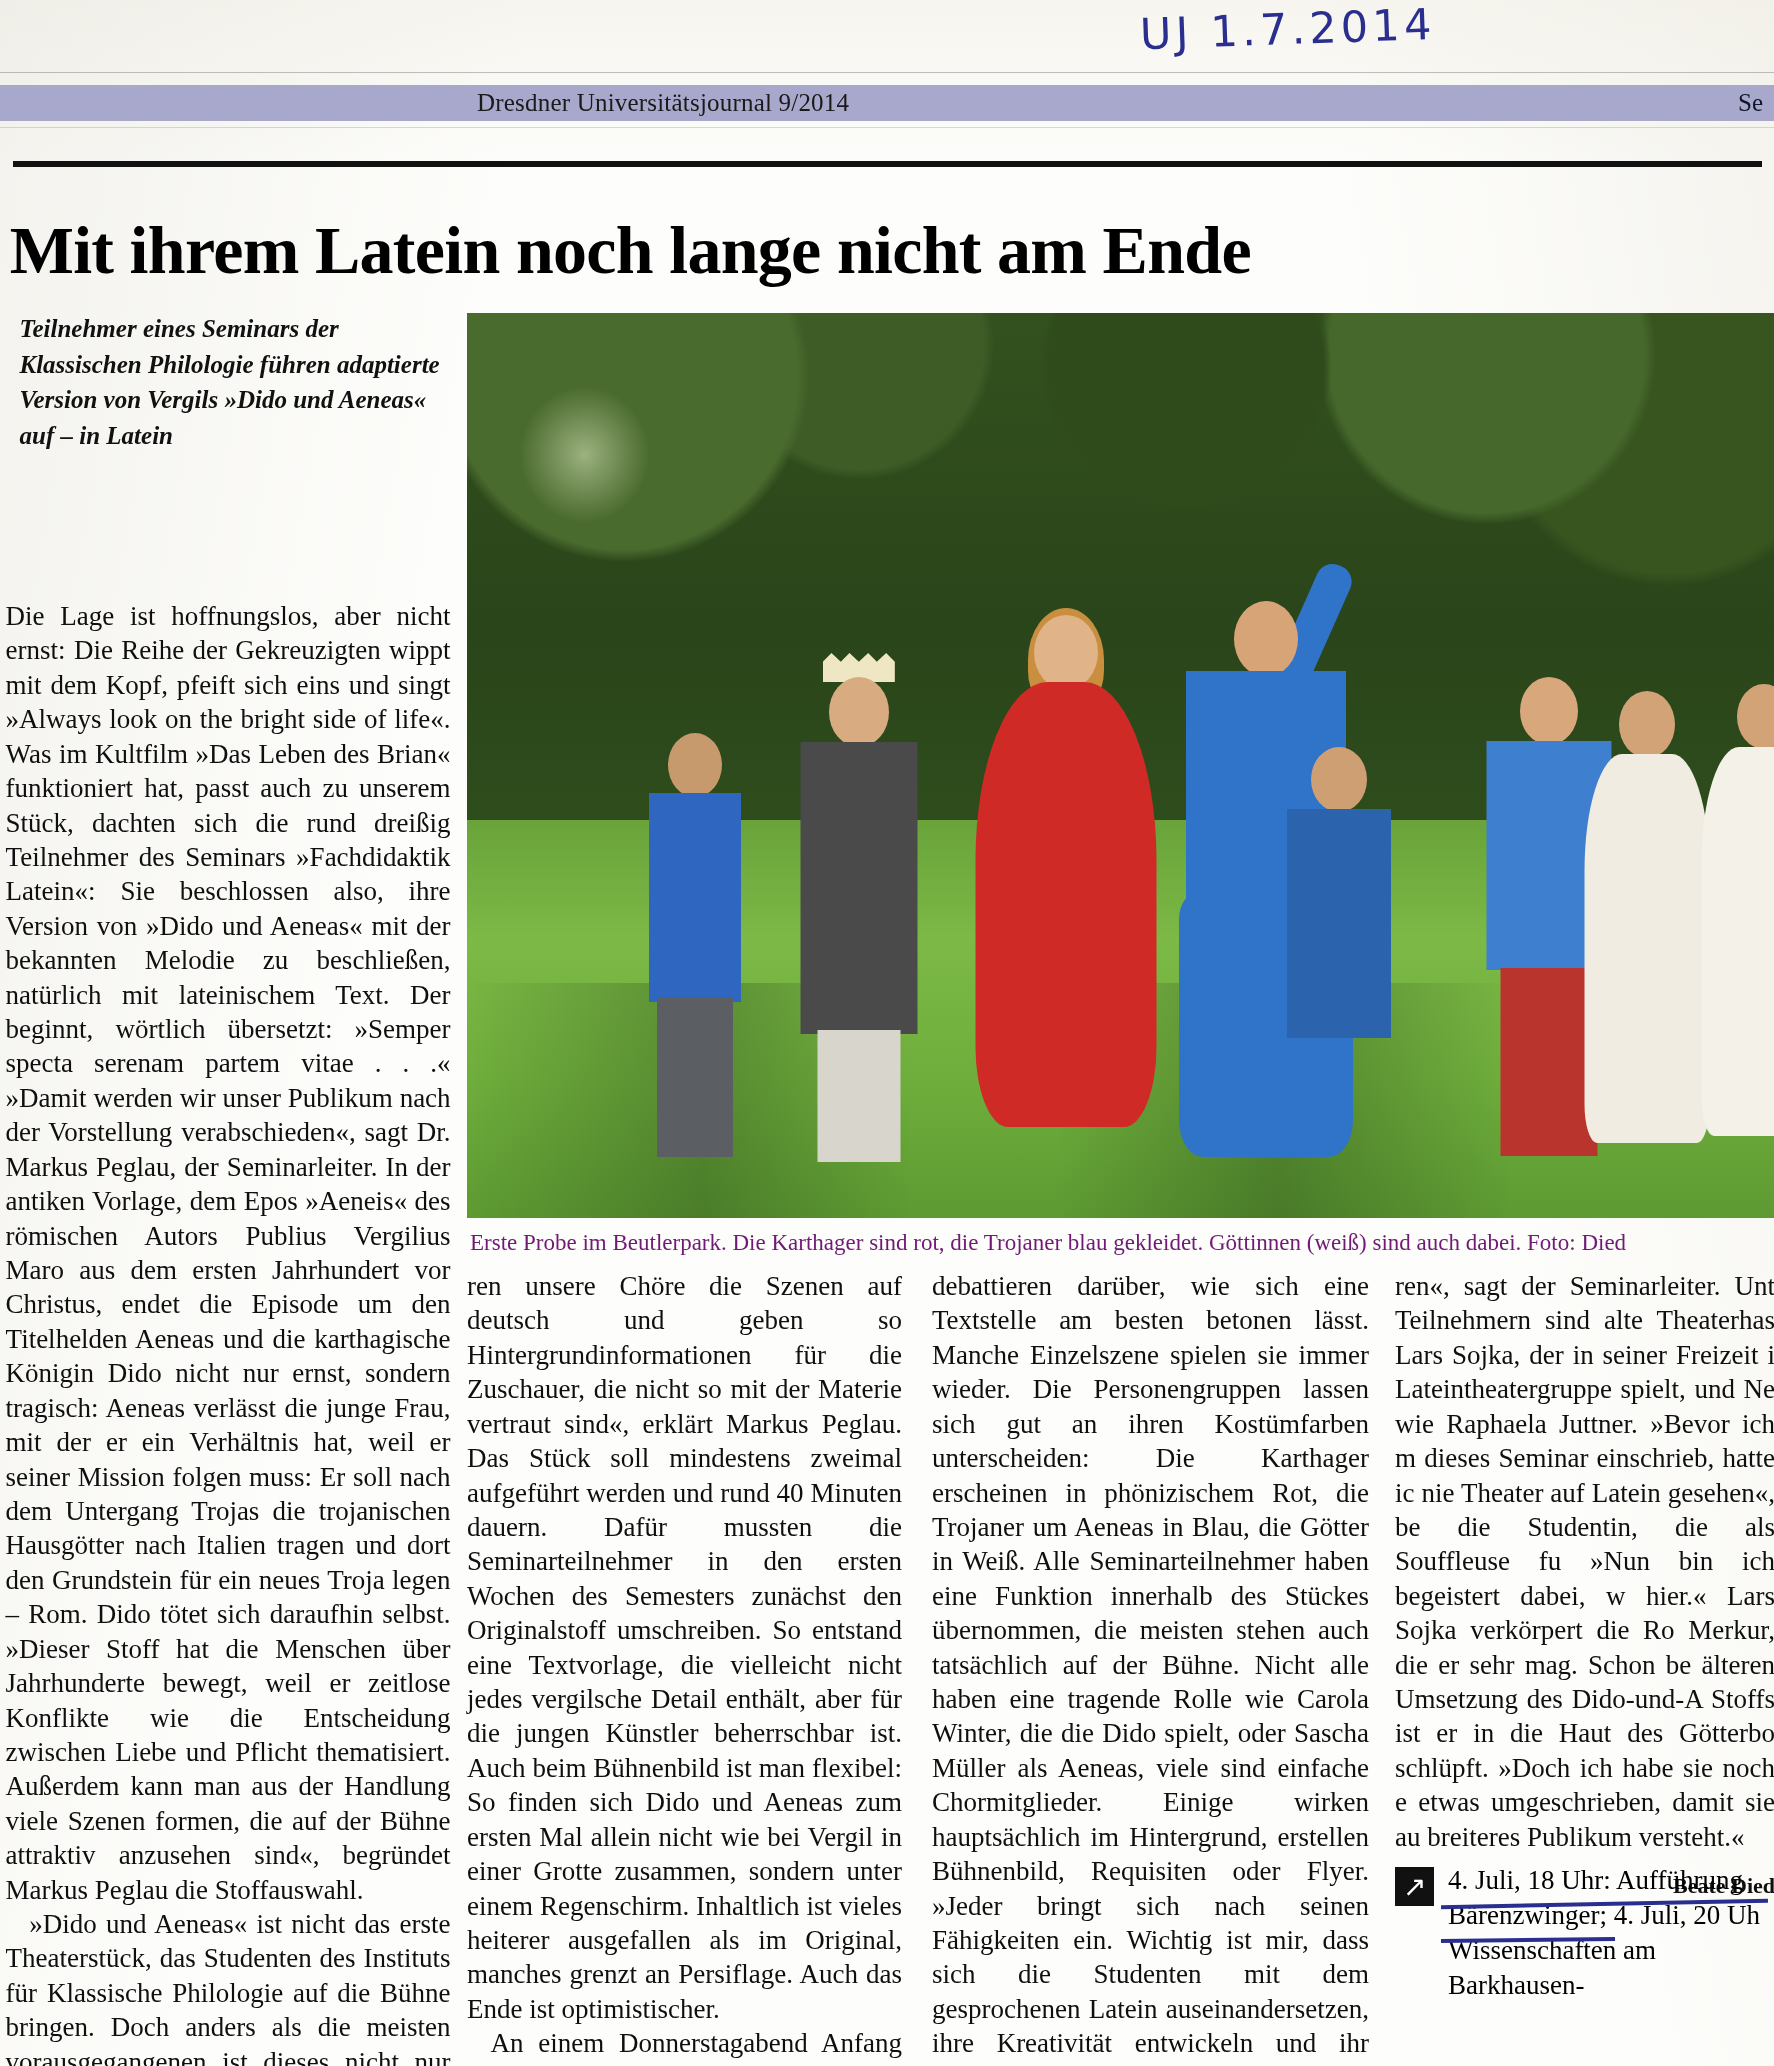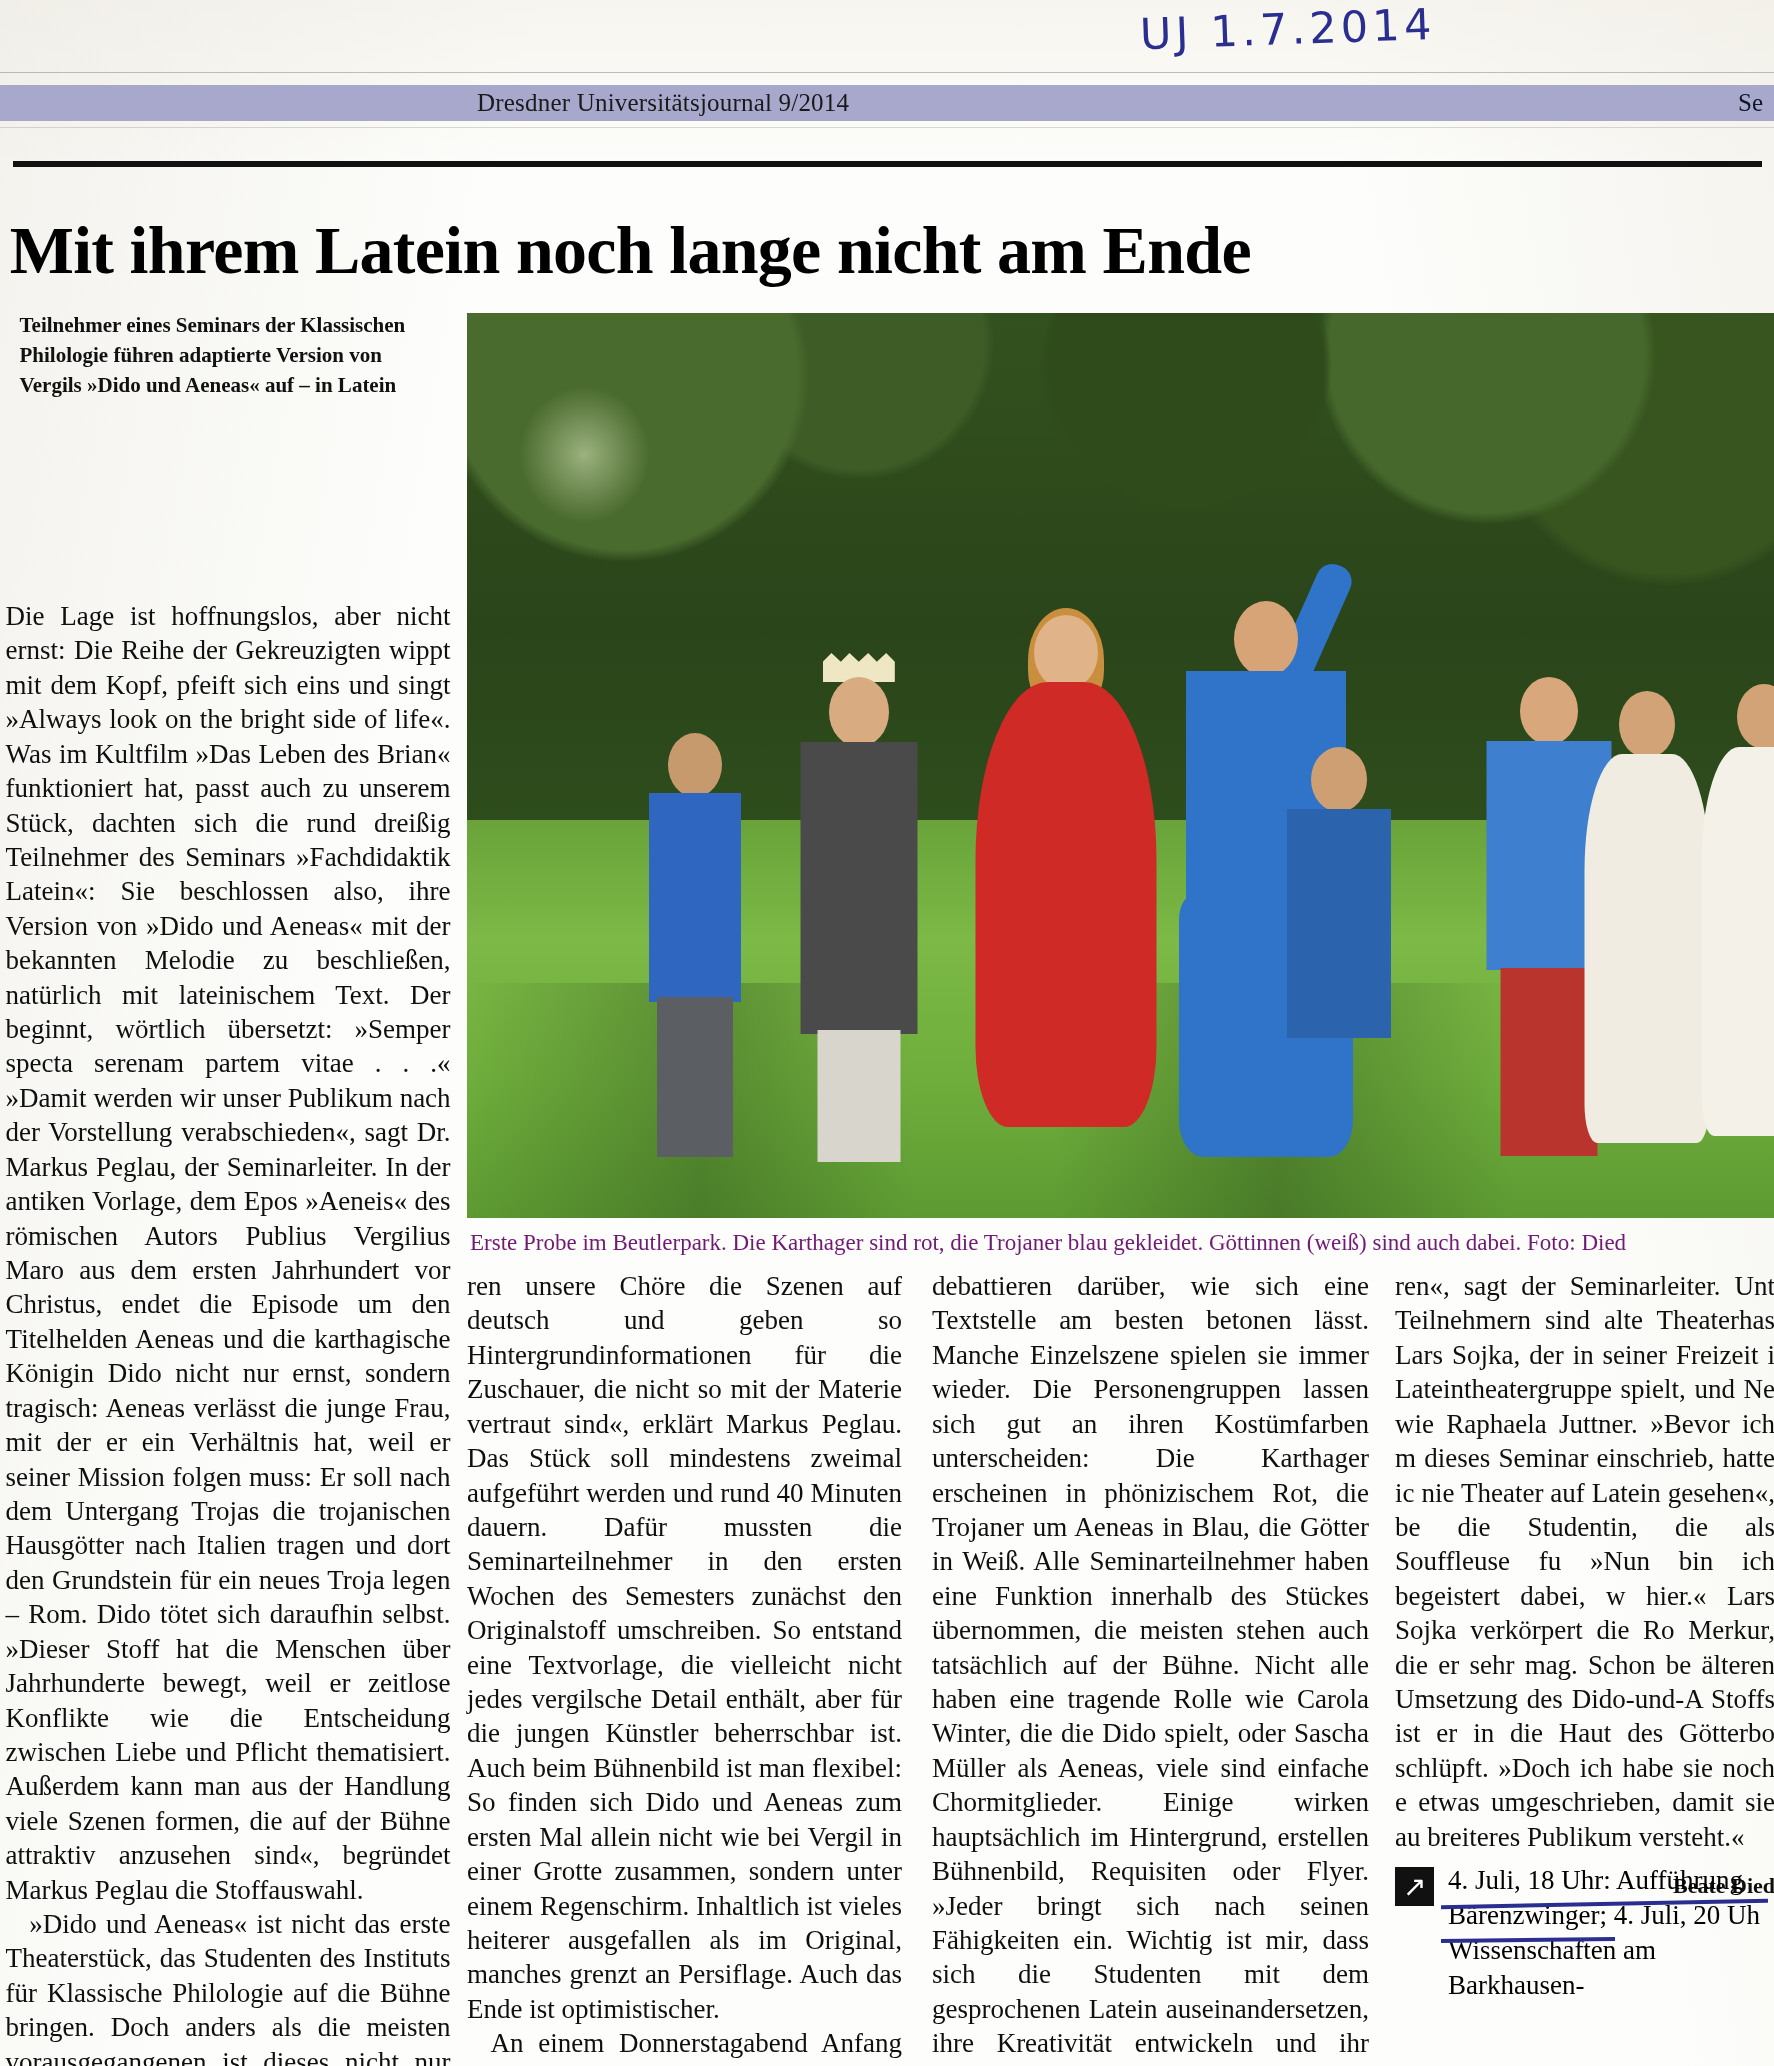--- a/index.html
+++ b/index.html
@@ -94,22 +94,23 @@
     white-space: nowrap;
     margin-top: 40px;
   }
 
   
   .standfirst {
     position: absolute;
     top: 311px;
     left: 19.5px;
     width: 424px;
-    font-size: 21px;
+    font-size: 25px;
     line-height: 1.42;
+    font-style: italic;
     font-weight: bold;
     color: #111;
   }
 
   
   .photo {
     position: absolute;
     top: 313px;
     left: 467px;
     width: 1307px;

